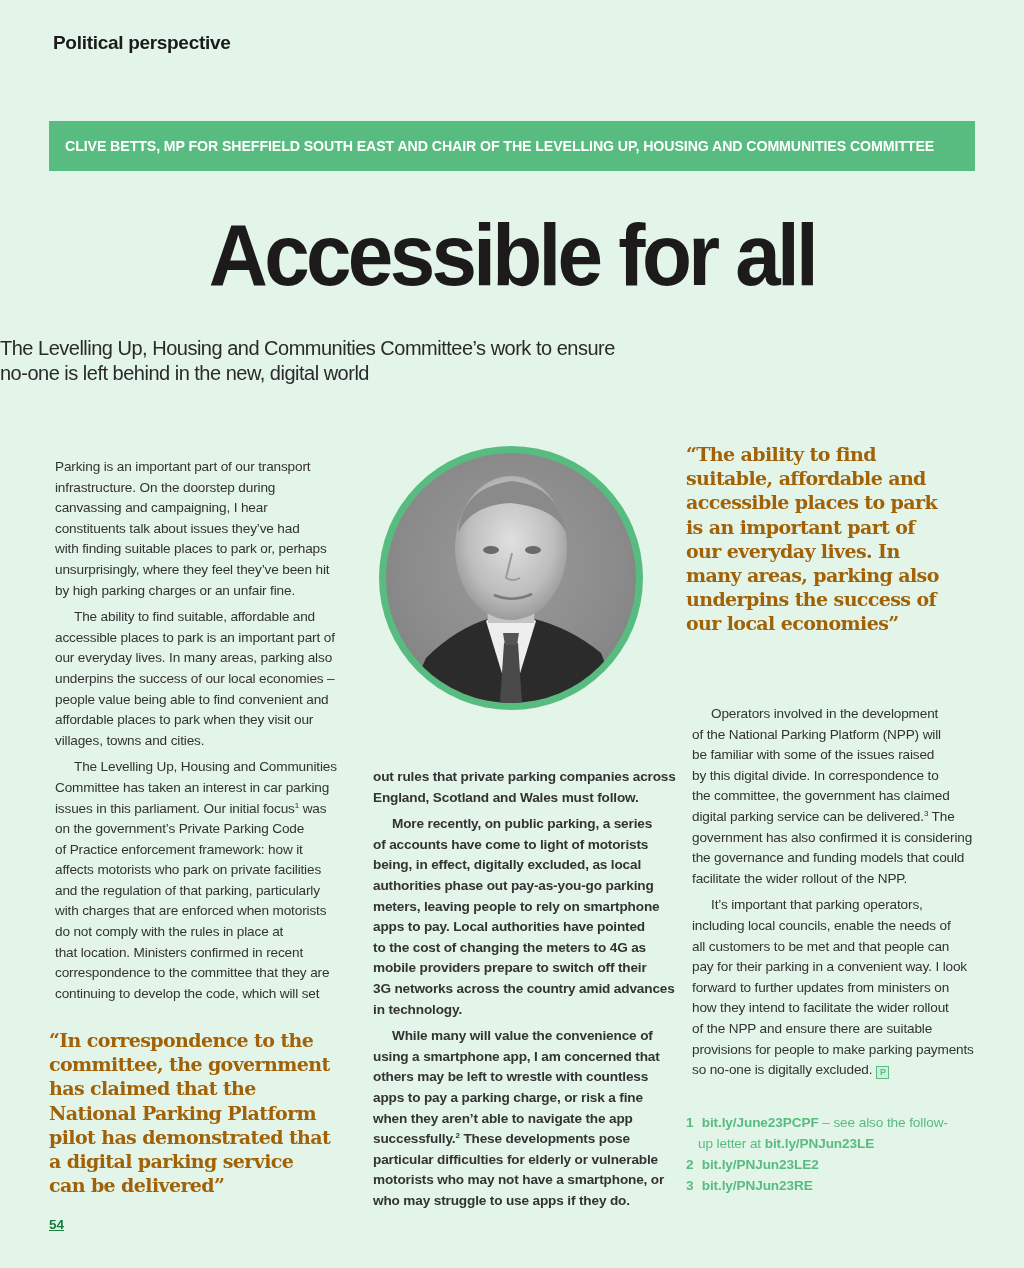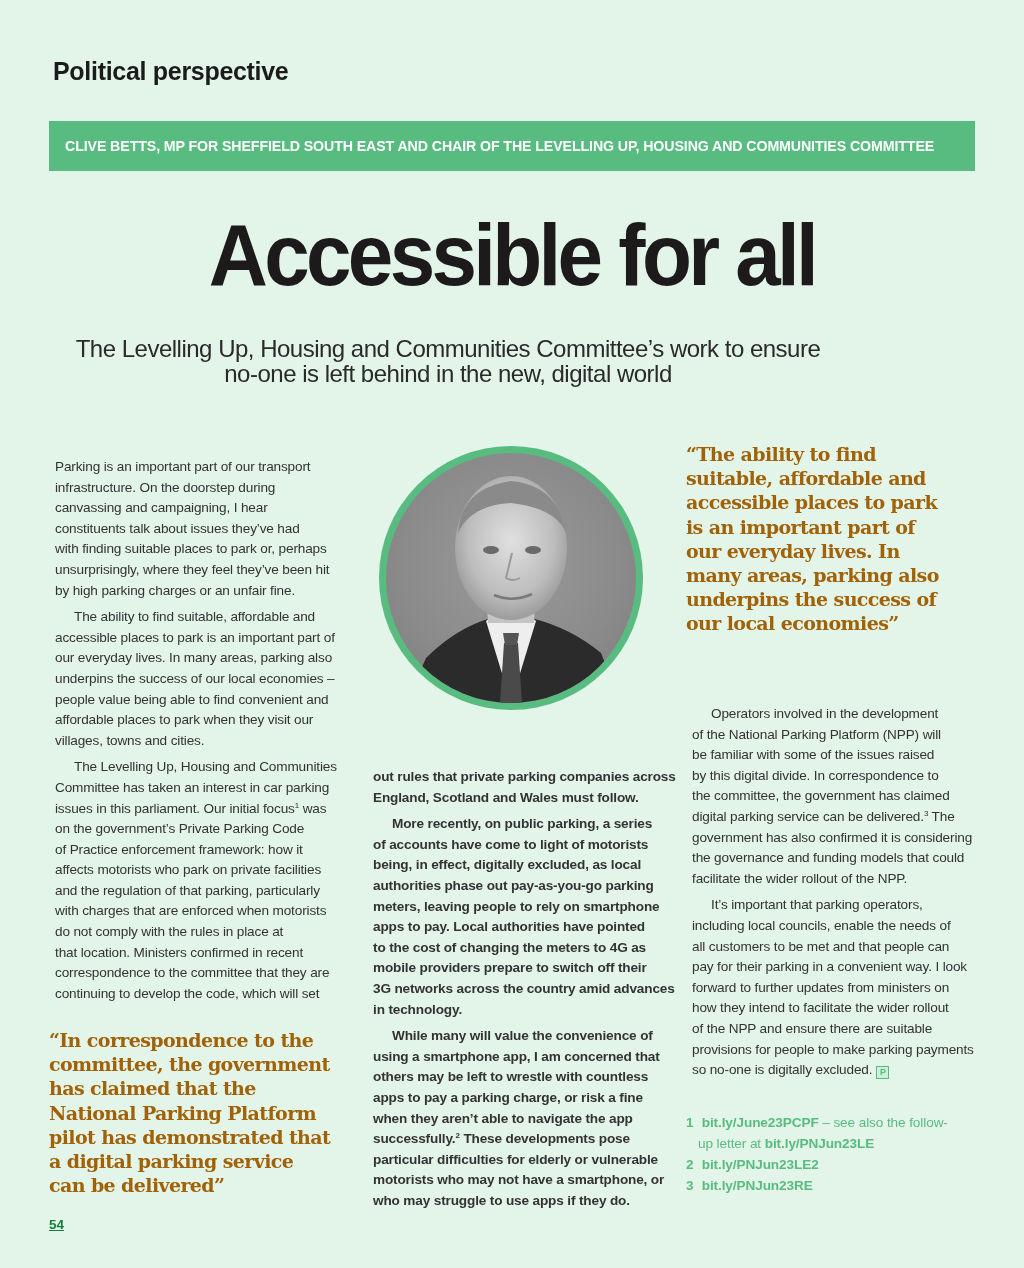--- a/index.html
+++ b/index.html
@@ -5,23 +5,23 @@
     html, body { margin: 0; padding: 0; }
     body {
       width: 1024px; height: 1268px;
       background: #e3f4e8;
       position: relative;
       overflow: hidden;
       font-family: "Liberation Sans", sans-serif;
       color: #2a2a2a;
     }
     .section-label {
-      position: absolute; left: 53px; top: 57px;
+      position: absolute; left: 53px; top: 32px;
       font-family: "Liberation Sans", sans-serif;
-      font-weight: bold; font-size: 25px; color: #1b1b1b;
+      font-weight: bold; font-size: 19px; color: #1b1b1b;
       letter-spacing: -0.3px;
       text-align: center;
     }
     .byline-bar {
       position: absolute; left: 49px; top: 121px; width: 926px; height: 50px;
       background: #58bc80;
       display: flex; align-items: center;
     }
     .byline-text {
       margin-left: 16px;
@@ -33,22 +33,22 @@
       position: absolute; left: 0; width: 1024px; top: 200px;
       text-align: center;
       font-family: "Liberation Sans", sans-serif;
       font-weight: bold; font-size: 88px; color: #1c1a1a;
       letter-spacing: -4px;
       transform: scaleX(0.93);
       line-height: 110px;
     }
     .standfirst {
       position: absolute; left: 0; width: 896px; top: 336px;
-      text-align: center;
-      font-size: 24px; line-height: 25px; color: #2a2a2a;
+      text-align: left;
+      font-size: 20px; line-height: 25px; color: #2a2a2a;
       letter-spacing: -0.5px;
     }
     .standfirst span { display: block; }
     .col {
       position: absolute;
       font-size: 13.6px; line-height: 20.6px; color: #333;
       letter-spacing: -0.15px;
     }
     .col p { margin: 6px; }
     .col .line { display: block; white-space: nowrap; }

